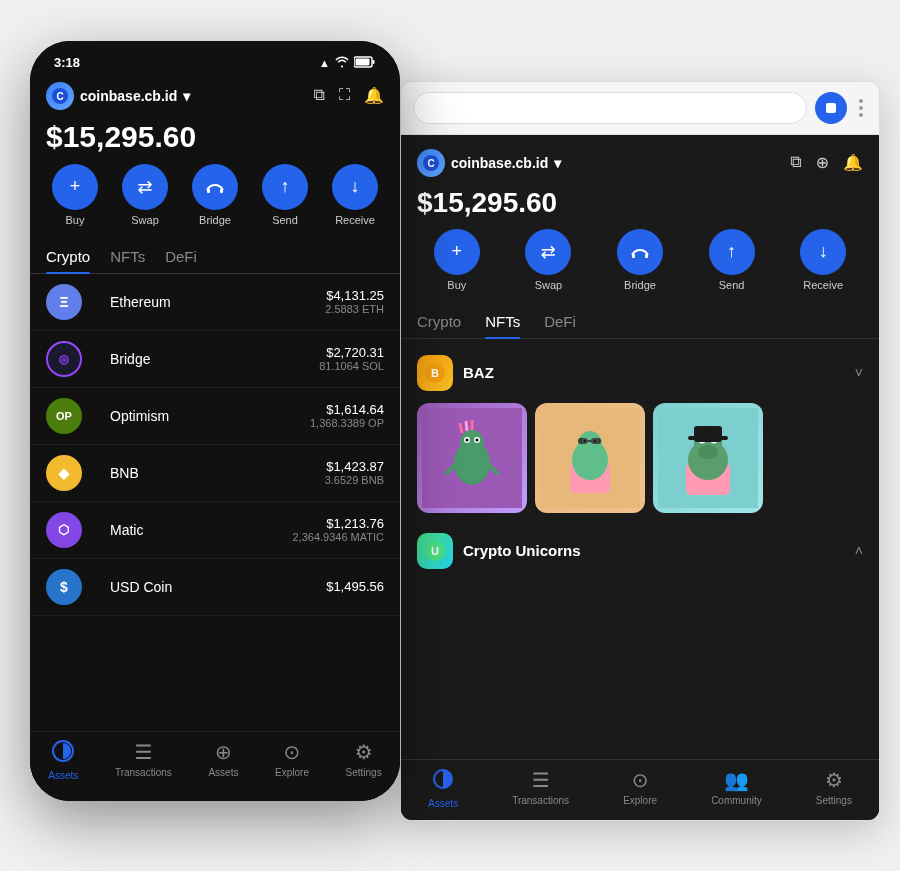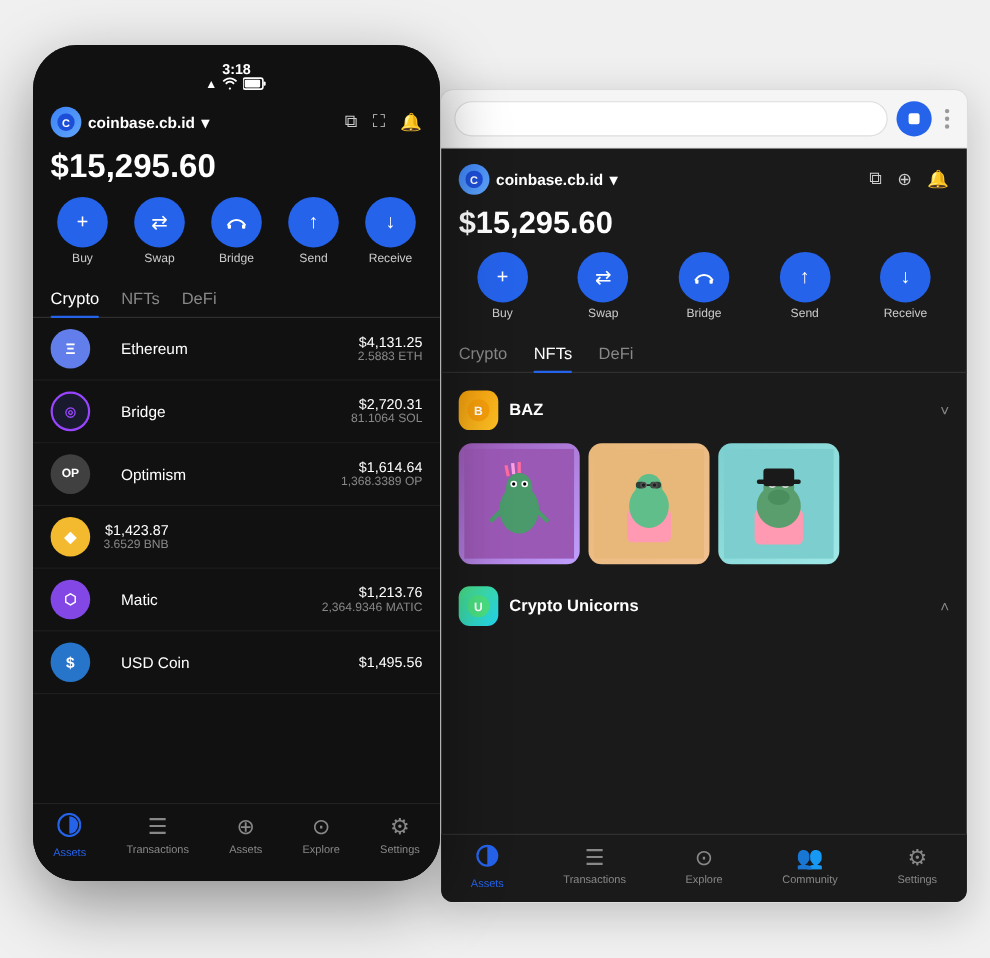--- a/index.html
+++ b/index.html
@@ -38,26 +38,25 @@
       width: 100%;
       height: 100%;
       background: #111;
       display: flex;
       flex-direction: column;
     }
 
     .status-bar {
       display: flex;
       justify-content: space-between;
-      align-items: center;
+      align-items: flex-end;
       padding: 14px 24px 6px;
       color: #fff;
       font-size: 13px;
       font-weight: 600;
-      flex-direction: column;
     }
 
     .status-icons {
       display: flex;
       gap: 5px;
       align-items: center;
       font-size: 11px;
     }
 
     .header {
@@ -540,33 +539,34 @@
           <div class="coin-icon" style="background:#1a1a2e;border:2px solid #9945FF;">
             <span style="color:#9945FF;font-weight:bold;font-size:12px;">◎</span>
           </div>
           <span class="coin-name">Bridge</span>
           <div class="coin-values">
             <div class="coin-usd">$2,720.31</div>
             <div class="coin-amount">81.1064 SOL</div>
           </div>
         </div>
         <div class="crypto-item">
-          <div class="coin-icon" style="background:#404040;">
+          <div class="coin-icon" style="background:#4d7c0f;">
             <span style="color:white;font-weight:bold;font-size:11px;">OP</span>
           </div>
           <span class="coin-name">Optimism</span>
           <div class="coin-values">
             <div class="coin-usd">$1,614.64</div>
             <div class="coin-amount">1,368.3389 OP</div>
           </div>
         </div>
         <div class="crypto-item">
           <div class="coin-icon" style="background:#F3BA2F;">
             <span style="color:white;font-weight:bold;font-size:14px;">◆</span>
           </div>
+          <span class="coin-name">BNB</span>
           <div class="coin-values">
             <div class="coin-usd">$1,423.87</div>
             <div class="coin-amount">3.6529 BNB</div>
           </div>
         </div>
         <div class="crypto-item">
           <div class="coin-icon" style="background:#8247E5;">
             <span style="color:white;font-weight:bold;font-size:13px;">⬡</span>
           </div>
           <span class="coin-name">Matic</span>

